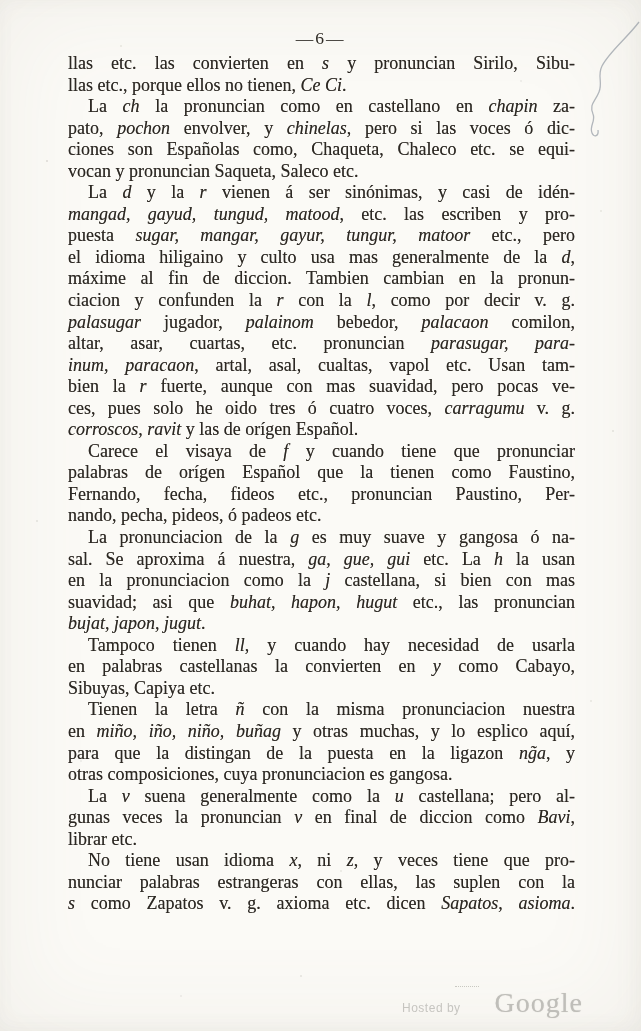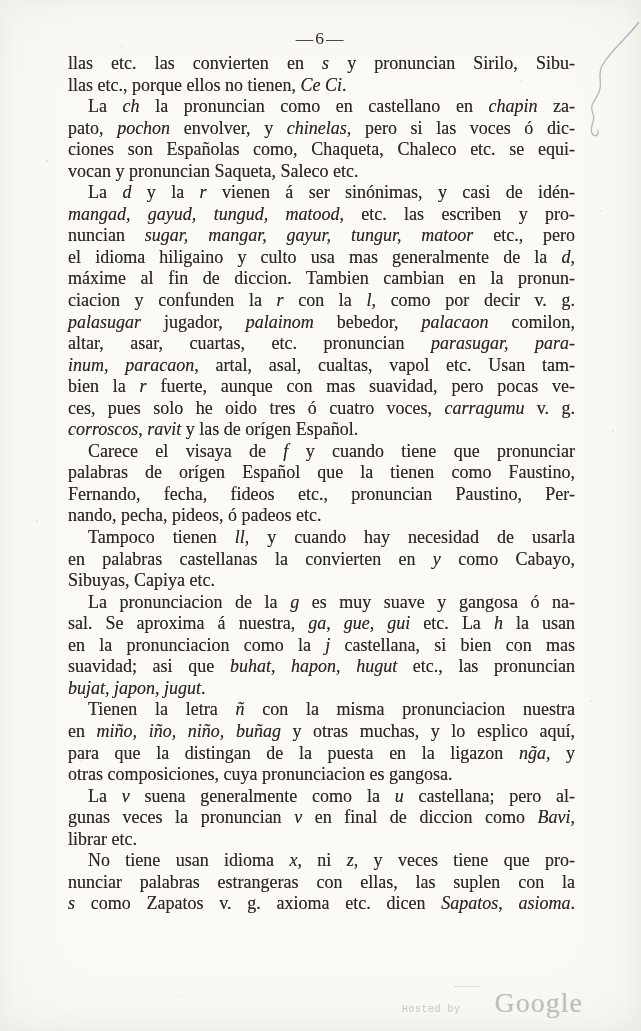--- a/index.html
+++ b/index.html
@@ -88,22 +88,22 @@
   .watermark {
     position: absolute;
     right: 58px;
     bottom: 12px;
     display: flex;
     align-items: baseline;
     gap: 6px;
     user-select: none;
   }
   .watermark .prefix {
-    font-family: Liberation Mono, monospace;
-    font-size: 10px;
+    font-family: Liberation Sans, sans-serif;
+    font-size: 12px;
     color: #c6c5c0;
     letter-spacing: 0.5px;
   }
   .watermark .brand {
     font-family: "Liberation Serif", serif;
     font-size: 28px;
     color: #bfbeb9;
     letter-spacing: 1px;
     text-shadow: 0 0 1px rgba(190,189,184,0.6);
     margin-left: 28px;
@@ -128,48 +128,48 @@
       </div>
       <div class="para indent">
         <div class="line"><span>La </span><span class="it">ch</span><span> la pronuncian como en castellano en </span><span class="it">chapin</span><span> za-</span></div>
         <div class="line"><span>pato, </span><span class="it">pochon</span><span> envolver, y </span><span class="it">chinelas</span><span>, pero si las voces ó dic-</span></div>
         <div class="line"><span>ciones son Españolas como, Chaqueta, Chaleco etc. se equi-</span></div>
         <div class="line last"><span>vocan y pronuncian Saqueta, Saleco etc.</span></div>
       </div>
       <div class="para indent">
         <div class="line"><span>La </span><span class="it">d</span><span> y la </span><span class="it">r</span><span> vienen á ser sinónimas, y casi de idén-</span></div>
         <div class="line"><span class="it">mangad, gayud, tungud, matood</span><span>, etc. las escriben y pro-</span></div>
-        <div class="line"><span>nuncian </span><span class="it">sugar, mangar, gayur, tungur, matoor</span><span> etc., pero</span></div>
+        <div class="line"><span>puesta </span><span class="it">sugar, mangar, gayur, tungur, matoor</span><span> etc., pero</span></div>
         <div class="line"><span>el idioma hiligaino y culto usa mas generalmente de la </span><span class="it">d</span><span>,</span></div>
         <div class="line"><span>máxime al fin de diccion. Tambien cambian en la pronun-</span></div>
         <div class="line"><span>ciacion y confunden la </span><span class="it">r</span><span> con la </span><span class="it">l</span><span>, como por decir v. g.</span></div>
         <div class="line"><span class="it">palasugar</span><span> jugador, </span><span class="it">palainom</span><span> bebedor, </span><span class="it">palacaon</span><span> comilon,</span></div>
         <div class="line"><span>altar, asar, cuartas, etc. pronuncian </span><span class="it">parasugar, para-</span></div>
         <div class="line"><span class="it">inum, paracaon</span><span>, artal, asal, cualtas, vapol etc. Usan tam-</span></div>
         <div class="line"><span>bien la </span><span class="it">r</span><span> fuerte, aunque con mas suavidad, pero pocas ve-</span></div>
         <div class="line"><span>ces, pues solo he oido tres ó cuatro voces, </span><span class="it">carragumu</span><span> v. g.</span></div>
         <div class="line last"><span class="it">corroscos, ravit</span><span> y las de orígen Español.</span></div>
       </div>
       <div class="para indent">
         <div class="line"><span>Carece el visaya de </span><span class="it">f</span><span> y cuando tiene que pronunciar</span></div>
         <div class="line"><span>palabras de orígen Español que la tienen como Faustino,</span></div>
         <div class="line"><span>Fernando, fecha, fideos etc., pronuncian Paustino, Per-</span></div>
         <div class="line last"><span>nando, pecha, pideos, ó padeos etc.</span></div>
       </div>
       <div class="para indent">
-        <div class="line"><span>Tampoco tienen </span><span class="it">ll</span><span>, y cuando hay necesidad de usarla</span></div>
-        <div class="line"><span>en palabras castellanas la convierten en </span><span class="it">y</span><span> como Cabayo,</span></div>
-        <div class="line last"><span>Sibuyas, Capiya etc.</span></div>
-      </div>
-      <div class="para indent">
         <div class="line"><span>La pronunciacion de la </span><span class="it">g</span><span> es muy suave y gangosa ó na-</span></div>
         <div class="line"><span>sal. Se aproxima á nuestra, </span><span class="it">ga, gue, gui</span><span> etc. La </span><span class="it">h</span><span> la usan</span></div>
         <div class="line"><span>en la pronunciacion como la </span><span class="it">j</span><span> castellana, si bien con mas</span></div>
         <div class="line"><span>suavidad; asi que </span><span class="it">buhat, hapon, hugut</span><span> etc., las pronuncian</span></div>
         <div class="line last"><span class="it">bujat, japon, jugut</span><span>.</span></div>
+      </div>
+      <div class="para indent">
+        <div class="line"><span>Tampoco tienen </span><span class="it">ll</span><span>, y cuando hay necesidad de usarla</span></div>
+        <div class="line"><span>en palabras castellanas la convierten en </span><span class="it">y</span><span> como Cabayo,</span></div>
+        <div class="line last"><span>Sibuyas, Capiya etc.</span></div>
       </div>
       <div class="para indent">
         <div class="line"><span>Tienen la letra </span><span class="it">ñ</span><span> con la misma pronunciacion nuestra</span></div>
         <div class="line"><span>en </span><span class="it">miño, iño, niño, buñag</span><span> y otras muchas, y lo esplico aquí,</span></div>
         <div class="line"><span>para que la distingan de la puesta en la ligazon </span><span class="it">ng̃a</span><span>, y</span></div>
         <div class="line last"><span>otras composiciones, cuya pronunciacion es gangosa.</span></div>
       </div>
       <div class="para indent">
         <div class="line"><span>La </span><span class="it">v</span><span> suena generalmente como la </span><span class="it">u</span><span> castellana; pero al-</span></div>
         <div class="line"><span>gunas veces la pronuncian </span><span class="it">v</span><span> en final de diccion como </span><span class="it">Bavi</span><span>,</span></div>

